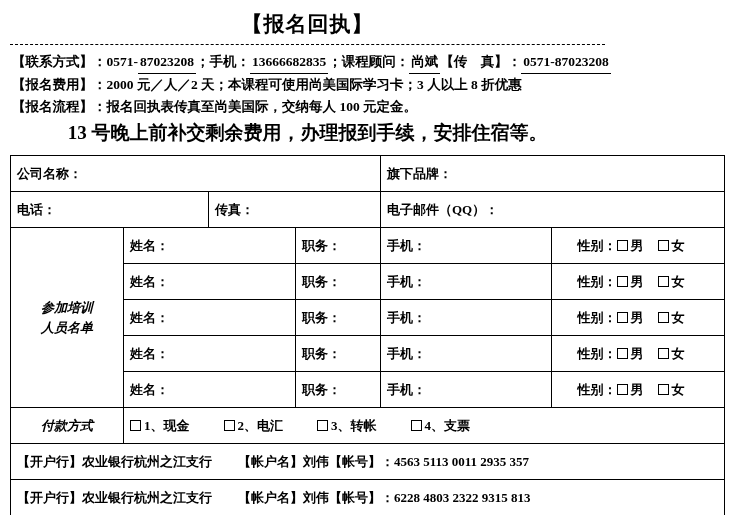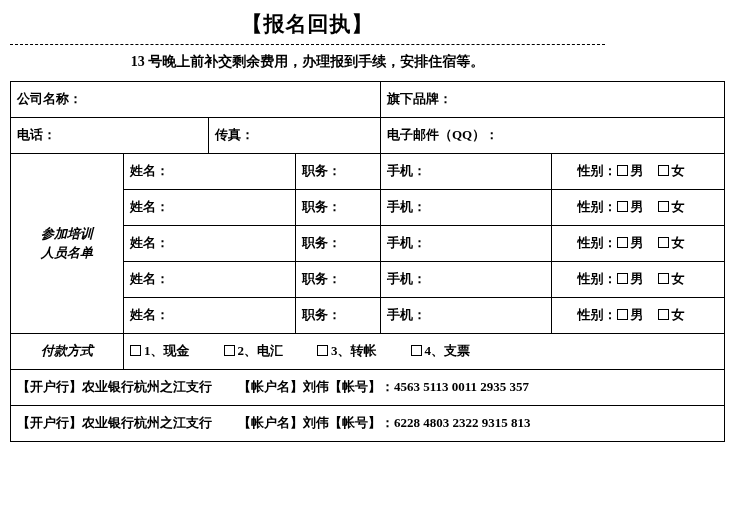--- a/index.html
+++ b/index.html
@@ -44,21 +44,21 @@
     white-space: nowrap;
   }
   .ul {
     border-bottom: 1px solid #000;
     display: inline-block;
     padding: 0 2px;
   }
   .indent-line {
     text-align: center;
     font-weight: bold;
-    font-size: 14px;
+    font-size: 19px;
     line-height: 1.62;
   }
   table.form {
     width: 714px;
     border-collapse: collapse;
     margin-top: 7px;
     table-layout: fixed;
   }
   table.form td {
     border: 1px solid #000;
@@ -107,22 +107,31 @@
 <body>
 
 <div class="page">
 
   <div class="title">【报名回执】</div>
 
   <div class="dashed-rule"></div>
 
   <div class="info-block">
 
-
-
+    <div class="info-row">
+      <span>【联系方式】</span><span>：</span><span>0571-</span><span class="ul">87023208</span><span>；手机：</span><span class="ul">13666682835</span><span>；课程顾问：</span><span class="ul">尚斌</span><span>【传　真】：</span><span class="ul">0571-87023208</span>
+    </div>
+
+    <div class="info-row">
+      <span>【报名费用】</span><span>：</span><span>2000 元／人／2 天；本课程可使用尚美国际学习卡；3 人以上 8 折优惠</span>
+    </div>
+
+    <div class="info-row">
+      <span>【报名流程】</span><span>：</span><span>报名回执表传真至尚美国际，交纳每人 100 元定金。</span>
+    </div>
 
     <div class="indent-line">
       <span>13 号晚上前补交剩余费用，办理报到手续，安排住宿等。</span>
     </div>
 
   </div>
 
   <table class="form">
     <colgroup>
       <col style="width:113px">

